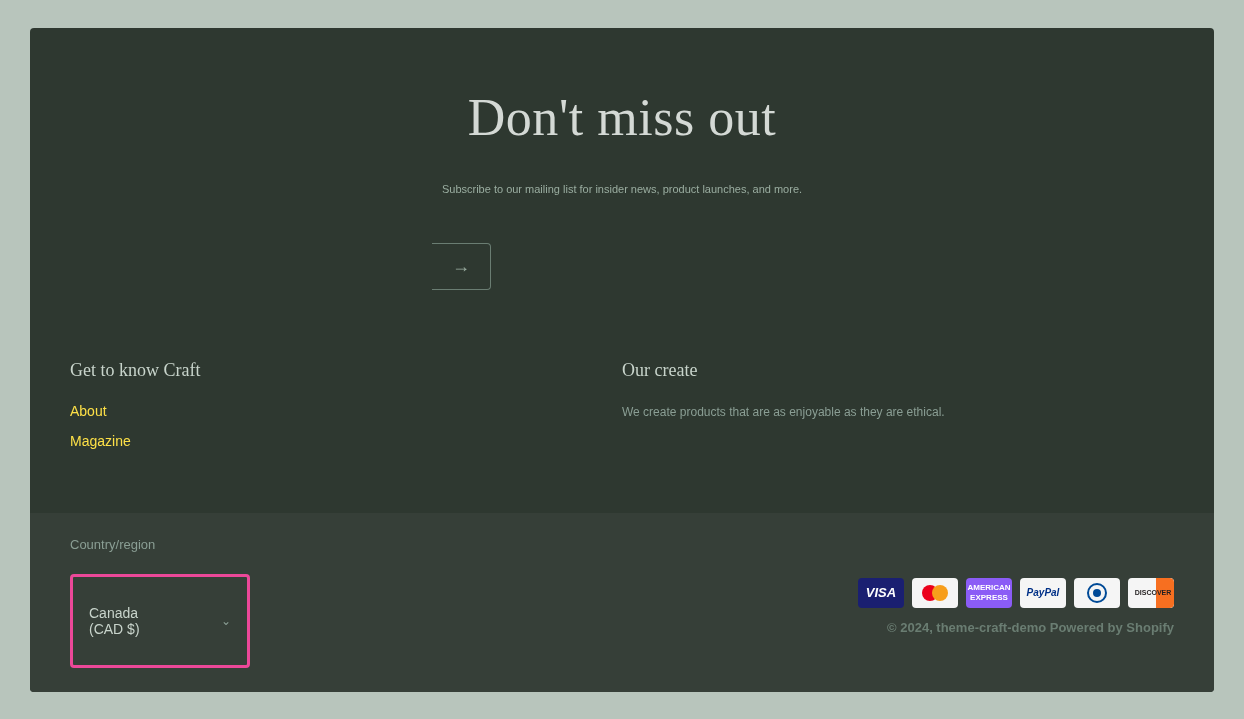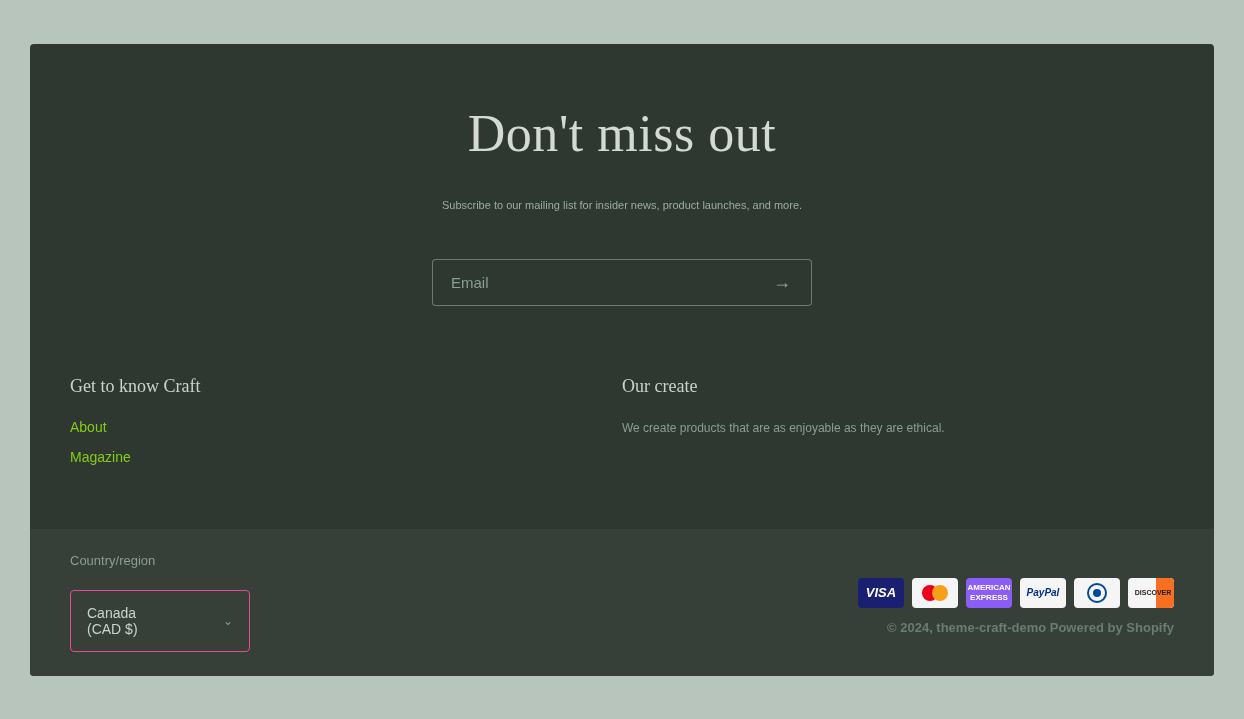--- a/index.html
+++ b/index.html
@@ -94,21 +94,21 @@
     .footer-column-title {
       color: #c8d4cb;
       font-size: 18px;
       font-weight: 500;
       margin-bottom: 22px;
       font-family: Georgia, serif;
     }
 
     .footer-link {
       display: block;
-      color: #84cc16;
+      color: #fde047;
       text-decoration: none;
       font-size: 14px;
       margin-bottom: 14px;
       font-family: -apple-system, BlinkMacSystemFont, 'Segoe UI', sans-serif;
       cursor: pointer;
     }
 
     .mission-text {
       color: #8a9e94;
       font-size: 12px;
@@ -132,23 +132,23 @@
     }
 
     .country-label {
       color: #8a9e94;
       font-size: 13px;
       font-family: -apple-system, BlinkMacSystemFont, 'Segoe UI', sans-serif;
     }
 
     .country-select {
       background: transparent;
-      border: 1px solid #ec4899;
+      border: 3px solid #ec4899;
       border-radius: 4px;
-      padding: 14px 16px;
+      padding: 28px 16px;
       color: #c8d4cb;
       font-size: 14px;
       font-family: -apple-system, BlinkMacSystemFont, 'Segoe UI', sans-serif;
       cursor: pointer;
       display: flex;
       align-items: center;
       gap: 60px;
       width: 180px;
     }
 
@@ -271,21 +271,20 @@
   </style>
 </head>
 <body>
 
 <div class="page-wrapper">
 
   <div class="newsletter-section">
     <h1 class="newsletter-title">Don't miss out</h1>
     <p class="newsletter-subtitle">Subscribe to our mailing list for insider news, product launches, and more.</p>
     <div class="email-form">
-      <input class="email-input" type="email" placeholder="Email" style="">
       <button class="subscribe-button">
         <span>→</span>
       </button>
     </div>
   </div>
 
   <div class="footer-links-section">
     <div class="footer-column">
       <h2 class="footer-column-title">Get to know Craft</h2>
       <a class="footer-link" href="#">About</a>

